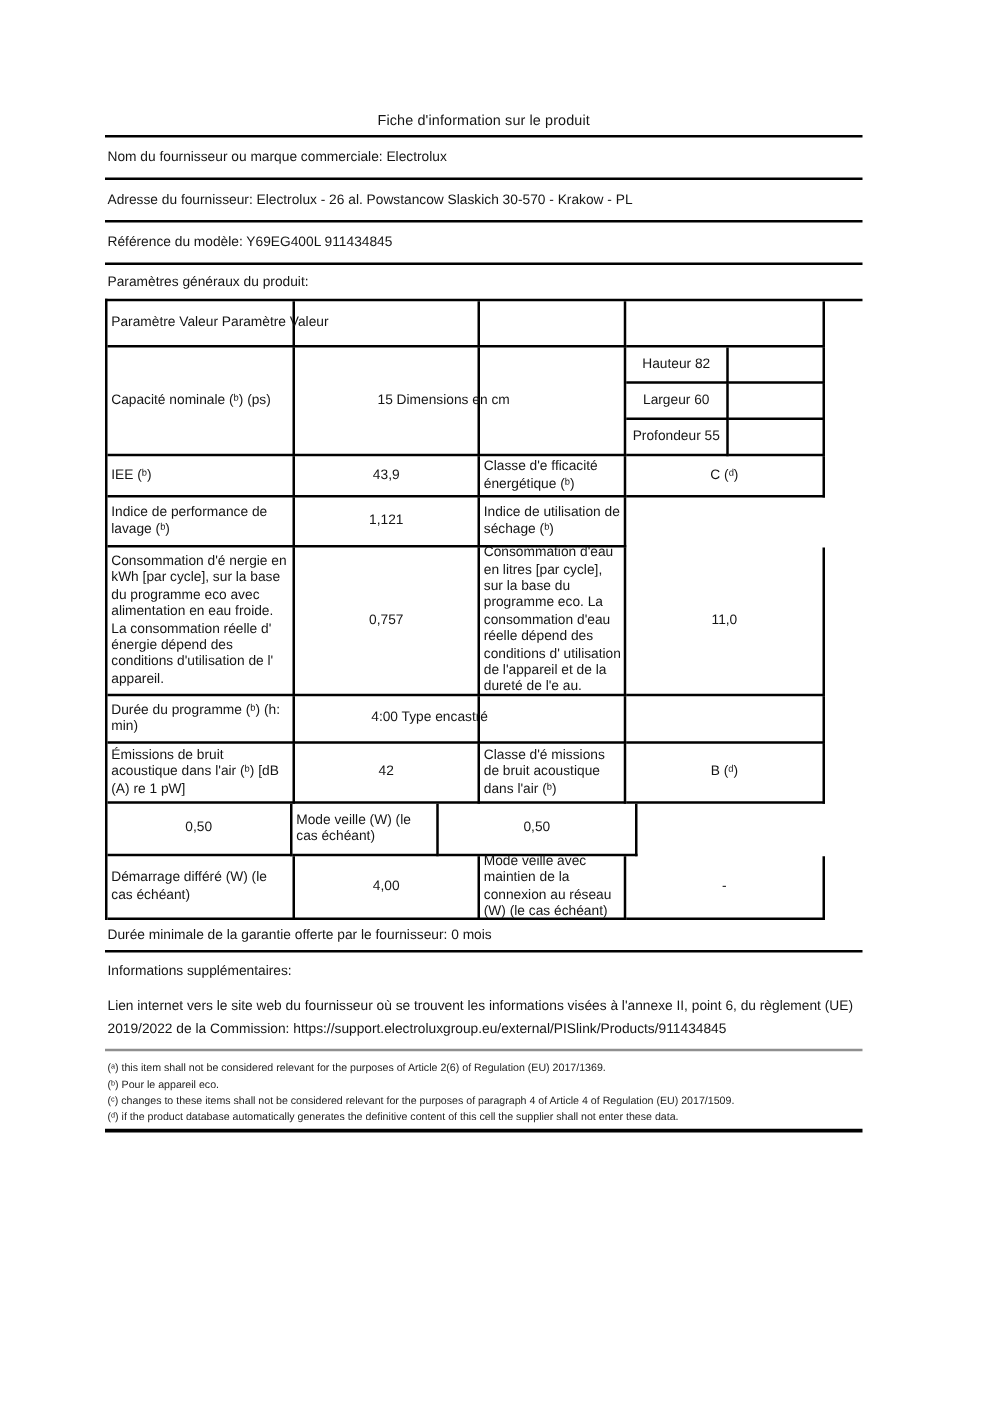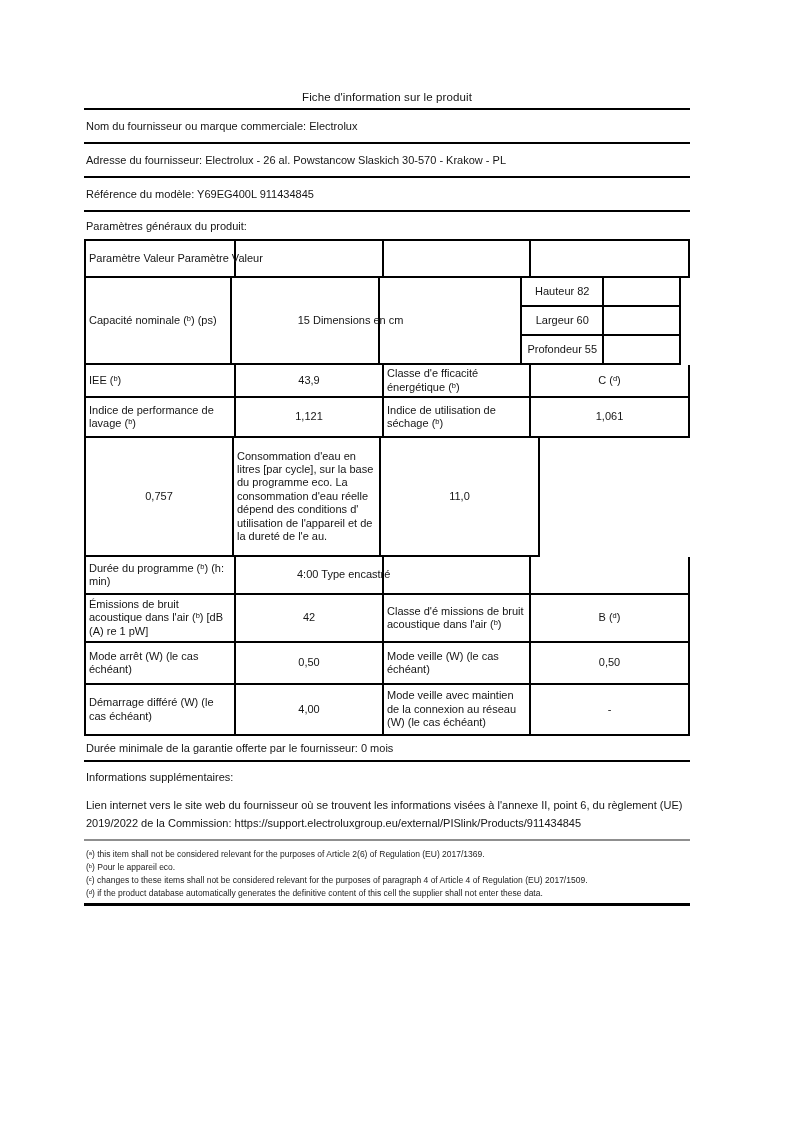--- a/index.html
+++ b/index.html
@@ -15,21 +15,21 @@
   .info-line{height:32px;display:flex;align-items:center;padding-left:2px;}
   .info-line.last{height:27px;}
 
   
   .ptable{width:606px;border-left:2px solid #000;border-top:2px solid #000;box-sizing:border-box;}
   .trow{display:flex;}
   .cell{
     box-sizing:border-box;border-right:2px solid #000;border-bottom:2px solid #000;
     display:flex;align-items:center;line-height:1.22;overflow:visible;
   }
-  .c1{width:150px;}.c2{width:148px;}.c3{width:147px;}.c4{width:159px;}
+  .c1{width:150px;}.c2{width:148px;}.c3{width:117px;}.c4{width:159px;}
   .lbl{justify-content:flex-start;padding:2px 2px 2px 3px;}
   .val{justify-content:center;text-align:center;padding:2px 1px;}
   .hdrcell{justify-content:flex-start;padding-left:3px;white-space:nowrap;}
   .ovr{justify-content:flex-start;white-space:nowrap;}
   .ovr.dim{padding-left:66px;}
   .ovr.time{padding-left:61px;}
 
   .h-hdr .cell{height:37px;}
   .h-cap .cell{height:87px;}
   .h-iee .cell{height:33px;}
@@ -110,45 +110,44 @@
         <div class="cell c1 lbl">IEE (ᵇ)</div>
         <div class="cell c2 val">43,9</div>
         <div class="cell c3 lbl">Classe d'e fficacité énergétique (ᵇ)</div>
         <div class="cell c4 val">C (ᵈ)</div>
       </div>
 
       <div class="trow h-ind">
         <div class="cell c1 lbl">Indice de performance de lavage (ᵇ)</div>
         <div class="cell c2 val">1,121</div>
         <div class="cell c3 lbl">Indice de utilisation de séchage (ᵇ)</div>
-        <div class="cell c4 val">1,061</div>
       </div>
 
       <div class="trow h-con">
+        <div class="cell c1 lbl">Consommation d'é nergie en kWh [par cycle], sur la base du programme eco avec alimentation en eau froide. La consommation réelle d' énergie dépend des conditions d'utilisation de l' appareil.</div>
         <div class="cell c2 val">0,757</div>
         <div class="cell c3 lbl">Consommation d'eau en litres [par cycle], sur la base du programme eco. La consommation d'eau réelle dépend des conditions d' utilisation de l'appareil et de la dureté de l'e au.</div>
         <div class="cell c4 val">11,0</div>
       </div>
 
       <div class="trow h-dur">
         <div class="cell c1 lbl">Durée du programme (ᵇ) (h: min)</div>
         <div class="cell c2 ovr time">4:00 Type encastré</div>
         <div class="cell c3 lbl"></div>
         <div class="cell c4 val"></div>
       </div>
 
       <div class="trow h-emi">
         <div class="cell c1 lbl">Émissions de bruit acoustique dans l'air (ᵇ) [dB (A) re 1 pW]</div>
         <div class="cell c2 val">42</div>
         <div class="cell c3 lbl">Classe d'é missions de bruit acoustique dans l'air (ᵇ)</div>
         <div class="cell c4 val">B (ᵈ)</div>
       </div>
 
       <div class="trow h-arr">
-        <div class="cell c1 lbl">Mode arrêt (W) (le cas échéant)</div>
         <div class="cell c2 val">0,50</div>
         <div class="cell c3 lbl">Mode veille (W) (le cas échéant)</div>
         <div class="cell c4 val">0,50</div>
       </div>
 
       <div class="trow h-dem">
         <div class="cell c1 lbl">Démarrage différé (W) (le cas échéant)</div>
         <div class="cell c2 val">4,00</div>
         <div class="cell c3 lbl">Mode veille avec maintien de la connexion au réseau (W) (le cas échéant)</div>
         <div class="cell c4 val">-</div>

